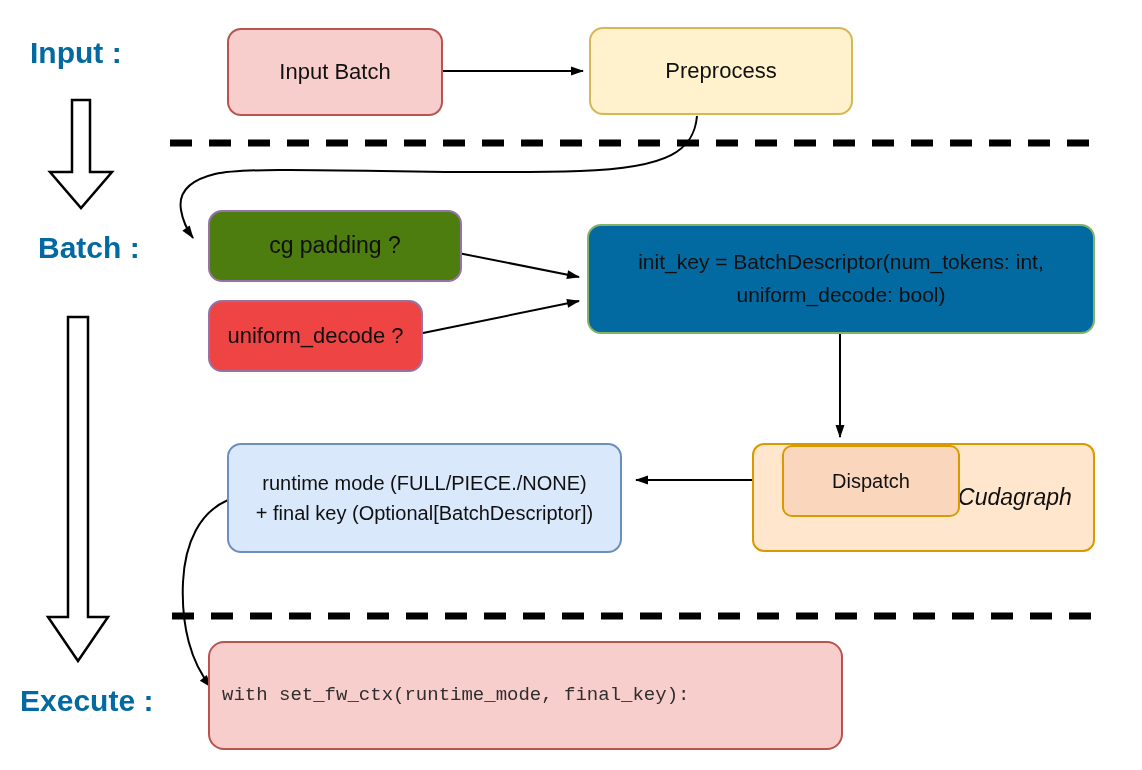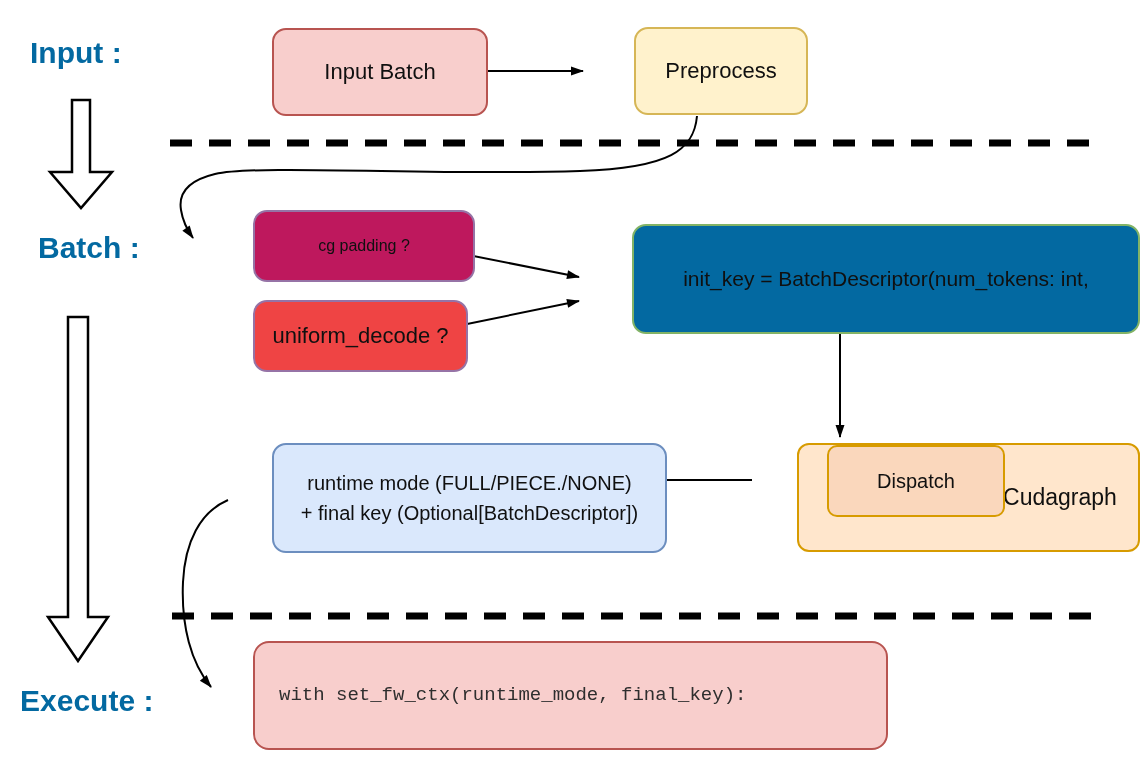--- a/index.html
+++ b/index.html
@@ -11,36 +11,36 @@
   .conn{fill:none;stroke:#000;stroke-width:2px;}
   .dash{fill:none;stroke:#000;stroke-width:7px;stroke-dasharray:22 17;}
   .hollow{fill:#fff;stroke:#000;stroke-width:2.5px;stroke-linejoin:miter;}
   .stage{position:absolute;font-weight:bold;font-size:30px;color:#0369a1;white-space:nowrap;}
   .l-input{left:30px;top:36px;}
   .l-plan{left:38px;top:231px;}
   .l-exec{left:20px;top:684px;}
   .node{
     position:absolute;box-sizing:border-box;border:2px solid #0c4a6e;border-radius:14px;
     display:flex;flex-direction:column;align-items:center;justify-content:center;
-    text-align:center;color:#101010;line-height:1.45;margin-left:45px;
+    text-align:center;color:#101010;line-height:1.45;
   }
   .n-inputbatch{left:227px;top:28px;width:216px;height:88px;background:#F8CECC;border-color:#B85450;font-size:22px;}
-  .n-preprocess{left:589px;top:27px;width:174px;height:88px;background:#FFF2CC;border-color:#D6B656;font-size:22px;}
-  .n-cg{left:208px;top:210px;width:222px;height:72px;background:#be185d;border-color:#9673A6;font-size:16px;}
+  .n-preprocess{left:589px;top:27px;width:264px;height:88px;background:#FFF2CC;border-color:#D6B656;font-size:22px;}
+  .n-cg{left:208px;top:210px;width:254px;height:72px;background:#4d7c0f;border-color:#9673A6;font-size:23px;}
   .n-ud{left:208px;top:300px;width:215px;height:72px;background:#ef4444;border-color:#9673A6;font-size:22px;}
   .n-green{left:587px;top:224px;width:508px;height:110px;background:#0369a1;border-color:#82B366;font-size:21px;line-height:1.55;}
   .n-cud{left:752px;top:443px;width:343px;height:109px;background:#FFE6CC;border-color:#D79B00;border-radius:12px;}
   .cud-label{position:absolute;left:182px;top:0;width:158px;height:100%;
     display:flex;flex-direction:column;align-items:center;justify-content:center;
-    font-size:23px;line-height:1.45;color:#101010;}
+    font-size:23px;line-height:1.45;color:#101010;font-style:italic;}
   .n-dispatch{left:782px;top:445px;width:178px;height:72px;background:#FAD7BC;border-color:#D79B00;font-size:20px;border-radius:10px;}
   .n-blue{left:227px;top:443px;width:395px;height:110px;background:#DAE8FC;border-color:#6C8EBF;font-size:20px;line-height:1.5;text-align:right;}
   .n-code{left:208px;top:641px;width:635px;height:109px;background:#F8CECC;border-color:#B85450;
     font-size:19px;font-family:"Liberation Mono","DejaVu Sans Mono",monospace;
-    align-items:flex-start;justify-content:center;text-align:left;padding-left:24px;
+    align-items:flex-start;justify-content:center;text-align:left;padding-left:12px;
     border-radius:16px;color:#2e2e2e;line-height:1.45;}
   .code-line{display:block;white-space:pre;}
   .node span{display:block;}
 </style>
 </head>
 <body>
 
 <div class="canvas">
 
   <svg class="overlay" viewBox="0 0 1142 770" xmlns="http://www.w3.org/2000/svg">
@@ -80,20 +80,21 @@
   <div class="node n-cg">
     <span>cg padding ?</span>
   </div>
 
   <div class="node n-ud">
     <span>uniform_decode ?</span>
   </div>
 
   <div class="node n-green">
     <span>init_key = BatchDescriptor(num_tokens: int,</span>
+    <span>uniform_decode: bool)</span>
   </div>
 
   <div class="node n-cud">
     <div class="cud-label">
       <span>Cudagraph</span>
     </div>
   </div>
 
   <div class="node n-dispatch">
     <span>Dispatch</span>

